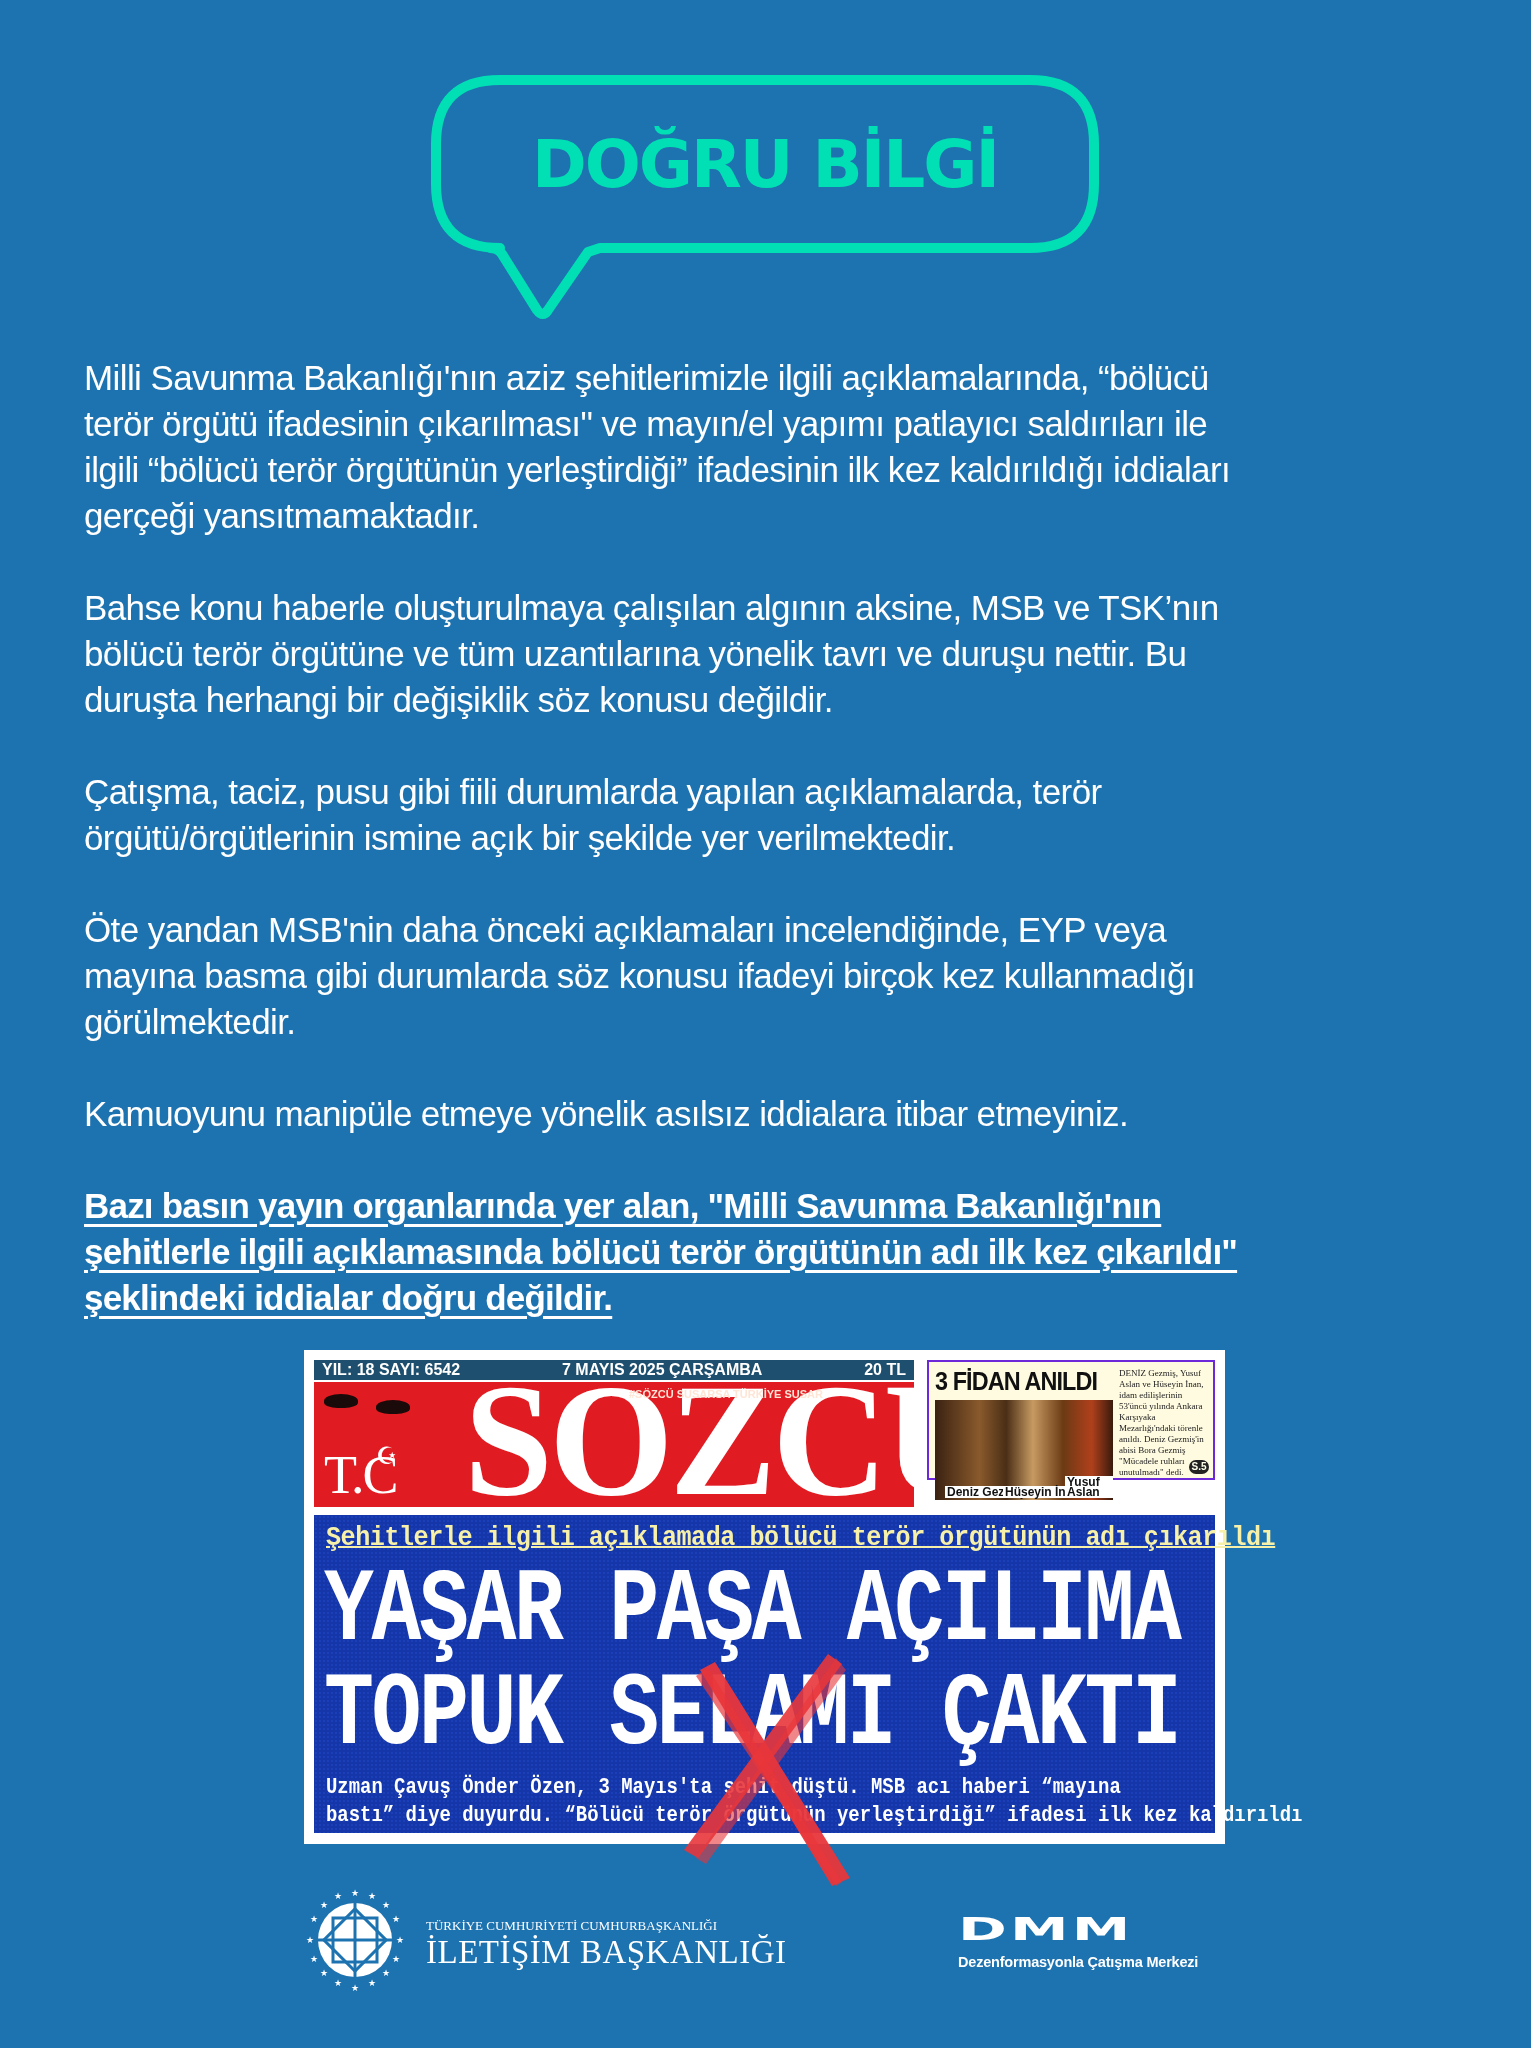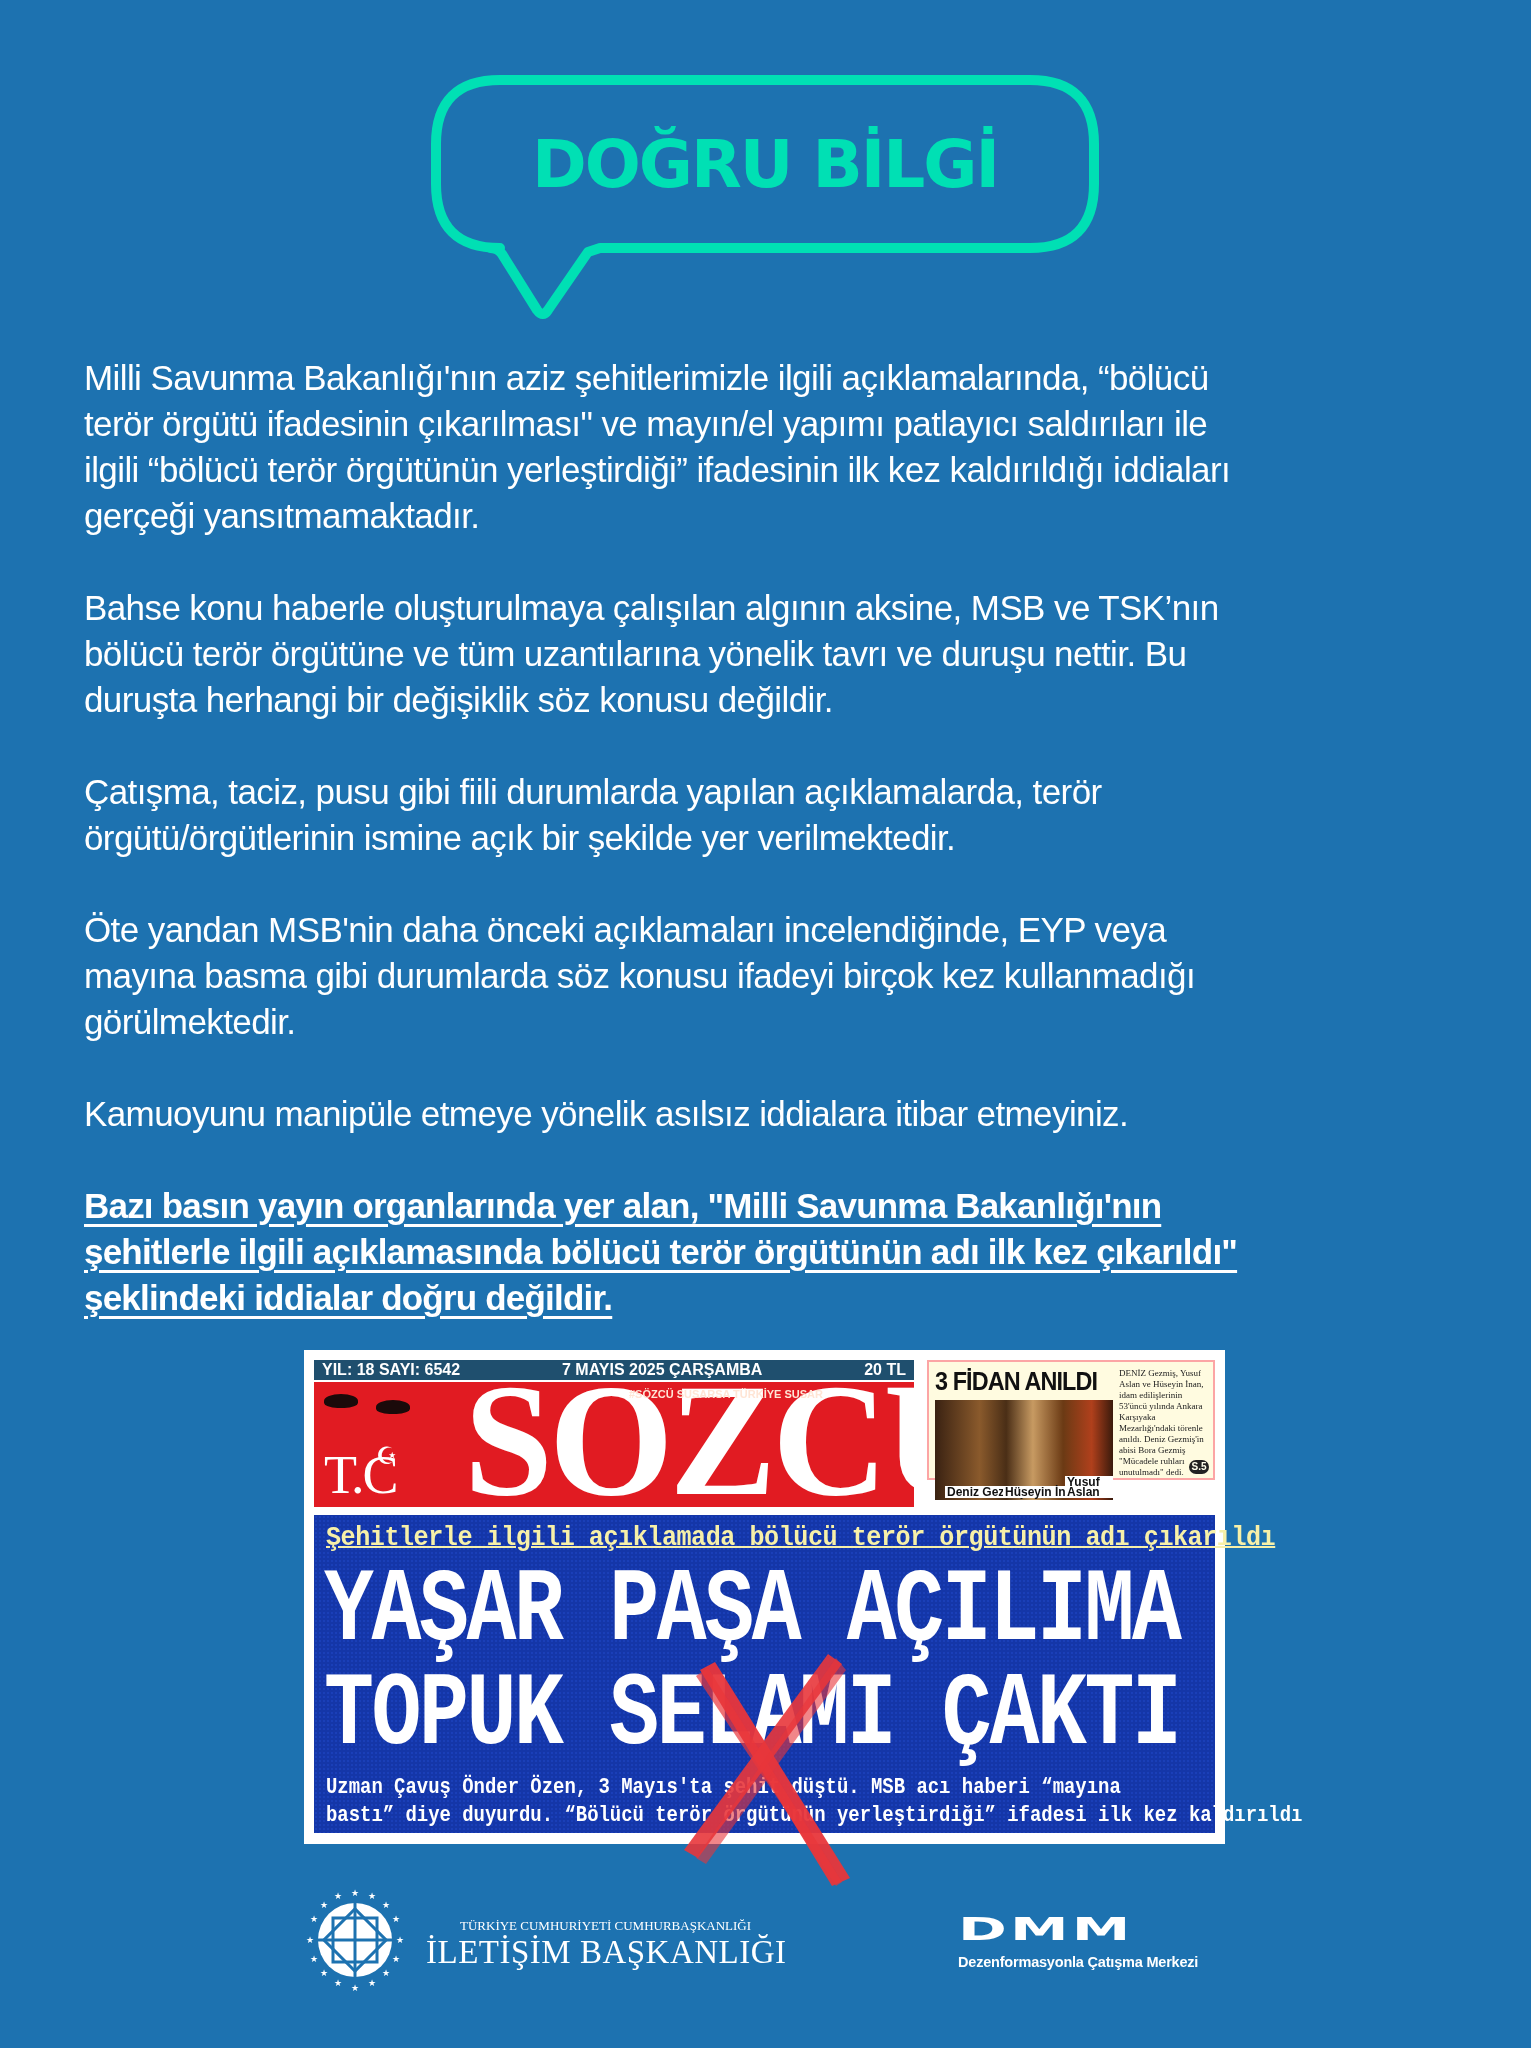--- a/index.html
+++ b/index.html
@@ -65,21 +65,21 @@
   .crescent-star { position: absolute; left: 62px; top: 60px; color:#fff; font-size: 24px; }
   .logo-word {
     position: absolute; left: 150px; top: -22px; font-family: "Liberation Serif", serif;
     font-weight: bold; font-size: 160px; color: #ffffff; letter-spacing: -4px; line-height: 1;
   }
   .slogan {
     position: absolute; left: 315px; top: 6px; font-size: 11px; font-weight: bold; color: #ffe5d5;
   }
   .sidebar {
     position: absolute; left: 623px; top: 10px; width: 288px; height: 120px;
-    background: #fffbe0; border: 2px solid #fca5a5; box-sizing: border-box;
+    background: #fffbe0; border: 2px solid #6d28d9; box-sizing: border-box;
   }
   .sidebar-title {
     position: absolute; left: 6px; top: 4px; font-size: 26px; font-weight: bold; color: #111;
     letter-spacing: -1px; font-family: "Liberation Sans", sans-serif; transform: scaleX(0.9); transform-origin: left top;
   }
   .sidebar-photo {
     position: absolute; left: 6px; top: 38px; width: 178px; height: 100px;
     background: linear-gradient(90deg, #3a2212 0%, #8a5a2c 25%, #4a2e16 40%, #c79a62 55%, #6b3a14 72%, #b0401c 88%, #3a1a0c 100%);
   }
   .photo-caption {
@@ -117,21 +117,21 @@
     white-space: nowrap; transform: scaleX(0.86); transform-origin: left top;
   }
   .deck.d1 { top: 260px; }
   .deck.d2 { top: 288px; }
   .red-x { position: absolute; left: 660px; top: 1650px; width: 210px; height: 240px; }
 
   
   .emblem { position: absolute; left: 303px; top: 1888px; width: 104px; height: 104px; }
   .ib-small {
     position: absolute; left: 426px; top: 1918px; font-family: "Liberation Serif", serif;
-    font-size: 13px; letter-spacing: 0px; white-space: nowrap; margin-left: 34px;
+    font-size: 13px; letter-spacing: 0px; white-space: nowrap;
   }
   .ib-large {
     position: absolute; left: 426px; top: 1934px; font-family: "Liberation Serif", serif;
     font-size: 33px; letter-spacing: 0.5px; white-space: nowrap;
   }
   .dmm-logo {
     position: absolute; left: 958px; top: 1914px; font-family: "DejaVu Sans", sans-serif;
     font-weight: bold; font-size: 38px; letter-spacing: 2px; line-height: 1;
     transform: scaleX(1.55) scaleY(0.82); transform-origin: left top;
   }

